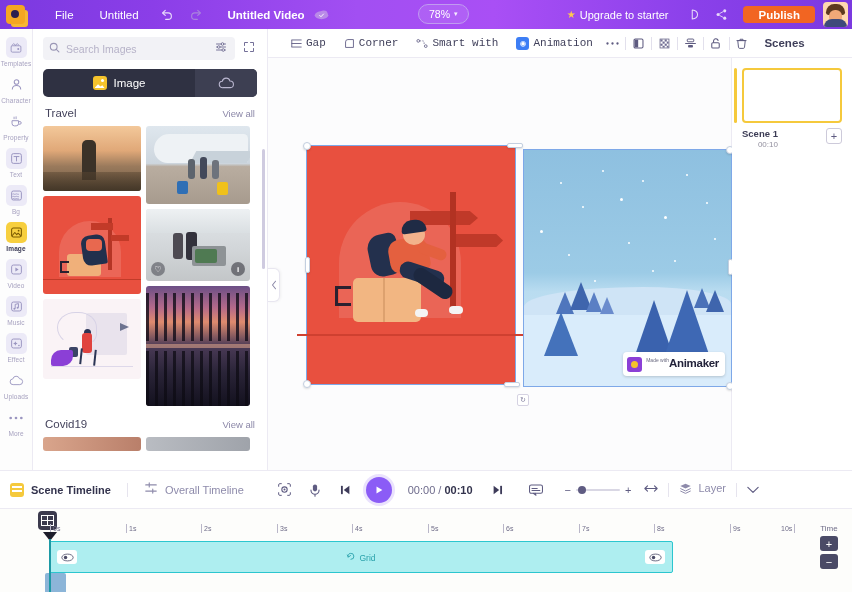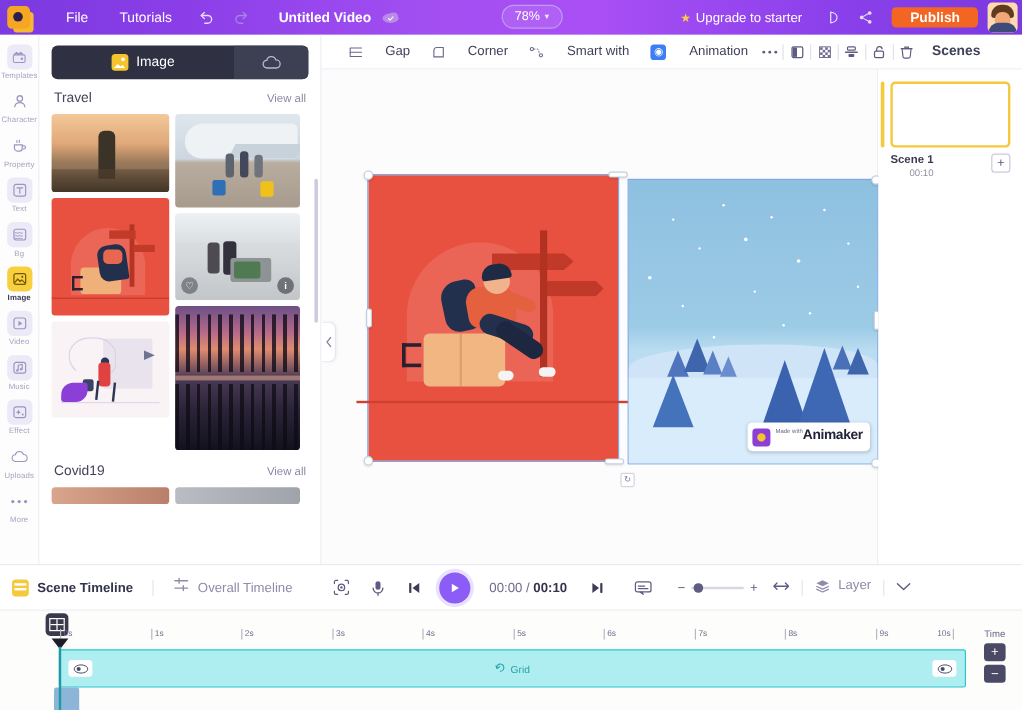--- a/index.html
+++ b/index.html
@@ -244,22 +244,22 @@
     background: #cfcbe0; border-radius: 2px;
   }
 
   
   .canvas-toolbar {
     position: absolute; left: 268px; top: 29px; width: 584px; height: 29px;
     background: #fff; border-bottom: 1px solid #eceaf3;
     display: flex; align-items: center; padding-left: 14px;
   }
   .ct-item {
-    display: flex; align-items: center; gap: 19px; font-size: 11px; color: #3f3f5a;
-    padding: 0 9px; height: 29px; cursor: pointer; white-space: nowrap;
+    display: flex; align-items: center; gap: 4px; font-size: 11px; color: #3f3f5a;
+    padding: 0 9px; height: 29px; cursor: pointer; white-space: nowrap; font-family: Liberation Mono, monospace;
   }
   .ct-ico { color: #6a678c; font-size: 11px; display:flex; align-items:center;}
   .ct-ico.blue {
     width: 13px; height: 13px; border-radius: 3px; background: #3d7ef5;
     color:#fff; display:flex; align-items:center; justify-content:center; font-size:9px;
   }
   .ct-div { width: 1px; height: 13px; background: #e2e0ec; margin: 0 2px; }
   .ct-spacer { flex: 1; }
   .ct-icon-btn {
     width: 26px; height: 29px; display: flex; align-items: center; justify-content: center;
@@ -444,21 +444,21 @@
   .playhead-head {
     position: absolute; left: 43px; top: 23px; width: 0; height: 0;
     border-left: 7px solid transparent; border-right: 7px solid transparent;
     border-top: 9px solid #1d1d2b; z-index: 6;
   }
   .playhead-line {
     position: absolute; left: 49px; top: 30px; width: 1.5px; height: 53px;
     background: #1d9aa5; z-index: 6;
   }
   .track {
-    position: absolute; left: 49px; top: 32px; width: 756px; height: 32px;
+    position: absolute; left: 49px; top: 32px; width: 624px; height: 32px;
     background: #aeeef0; border: 1.2px solid #2cc6cf; border-radius: 2px;
   }
   .track-eye {
     position: absolute; width: 20px; height: 14px; border-radius: 3px; background: #fff;
     top: 8px; display: flex; align-items: center; justify-content: center; cursor: pointer;
   }
   .track-eye.l { left: 7px; }
   .track-eye.r { right: 7px; }
   .track-eye svg { display:block; }
   .track-label {
@@ -478,21 +478,21 @@
 <body>
 
 <div class="app">
 
   <div class="topbar">
     <div class="logo-box">
       <div class="logo-mark"></div>
     </div>
     <div class="topbar-menu">
       <div class="tb-item">File</div>
-      <div class="tb-item">Tutorials</div>
+      <div class="tb-item">Untitled</div>
       <div class="tb-icon-btn">
         <svg width="13" height="13" viewBox="0 0 16 16">
             <path d="M4 6h6a4 4 0 0 1 0 8H7" fill="none" stroke="#e9dcfb" stroke-width="1.4" stroke-linecap="round"></path>
             <path d="M6.5 3 3.2 6.1l3.3 3" fill="none" stroke="#e9dcfb" stroke-width="1.4" stroke-linecap="round" stroke-linejoin="round"></path>
           </svg>
       </div>
       <div class="tb-icon-btn">
         <svg width="13" height="13" viewBox="0 0 16 16">
             <path d="M12 6H6a4 4 0 0 0 0 8h3" fill="none" stroke="#a983dd" stroke-width="1.4" stroke-linecap="round"></path>
             <path d="M9.5 3l3.3 3.1-3.3 3" fill="none" stroke="#a983dd" stroke-width="1.4" stroke-linecap="round" stroke-linejoin="round"></path>
@@ -644,20 +644,44 @@
             <circle cx="3" cy="3" r="1.5" fill="#9a95c0"></circle>
             <circle cx="9" cy="3" r="1.5" fill="#9a95c0"></circle>
             <circle cx="15" cy="3" r="1.5" fill="#9a95c0"></circle>
           </svg>
       </div>
       <div class="rail-label">More</div>
     </div>
   </div>
 
   <div class="library">
+    <div class="search-row">
+      <div class="search-box">
+        <span class="mag">
+          <svg width="11" height="11" viewBox="0 0 14 14">
+              <circle cx="6" cy="6" r="4.3" fill="none" stroke="#9a96b5" stroke-width="1.4"></circle>
+              <path d="M9.3 9.3 12.6 12.6" stroke="#9a96b5" stroke-width="1.4" stroke-linecap="round"></path>
+            </svg>
+        </span>
+        <input type="text" placeholder="Search Images" style="">
+        <span class="filter-ico">
+          <svg width="12" height="12" viewBox="0 0 16 16">
+              <path d="M2 4h12M2 8h12M2 12h12" stroke="#6b6890" stroke-width="1.2" stroke-linecap="round"></path>
+              <circle cx="10" cy="4" r="1.7" fill="#fff" stroke="#6b6890" stroke-width="1.2"></circle>
+              <circle cx="5" cy="8" r="1.7" fill="#fff" stroke="#6b6890" stroke-width="1.2"></circle>
+              <circle cx="11" cy="12" r="1.7" fill="#fff" stroke="#6b6890" stroke-width="1.2"></circle>
+            </svg>
+        </span>
+      </div>
+      <div class="expand-ico">
+        <svg width="12" height="12" viewBox="0 0 16 16">
+            <path d="M6 2H2v4M10 2h4v4M10 14h4v-4M6 14H2v-4" fill="none" stroke="#6f6b95" stroke-width="1.3" stroke-linecap="round" stroke-linejoin="round"></path>
+          </svg>
+      </div>
+    </div>
 
     <div class="toggle-row">
       <div class="toggle-seg">
         <span class="img-badge"></span>
         <span>Image</span>
       </div>
       <div class="toggle-seg right">
         <svg width="17" height="12" viewBox="0 0 20 14">
             <path d="M5.5 12.5a3.8 3.8 0 0 1-.4-7.6A4.6 4.6 0 0 1 14 4.6a3.6 3.6 0 0 1 .4 7.9z" fill="none" stroke="#b9b6cf" stroke-width="1.3"></path>
           </svg>

